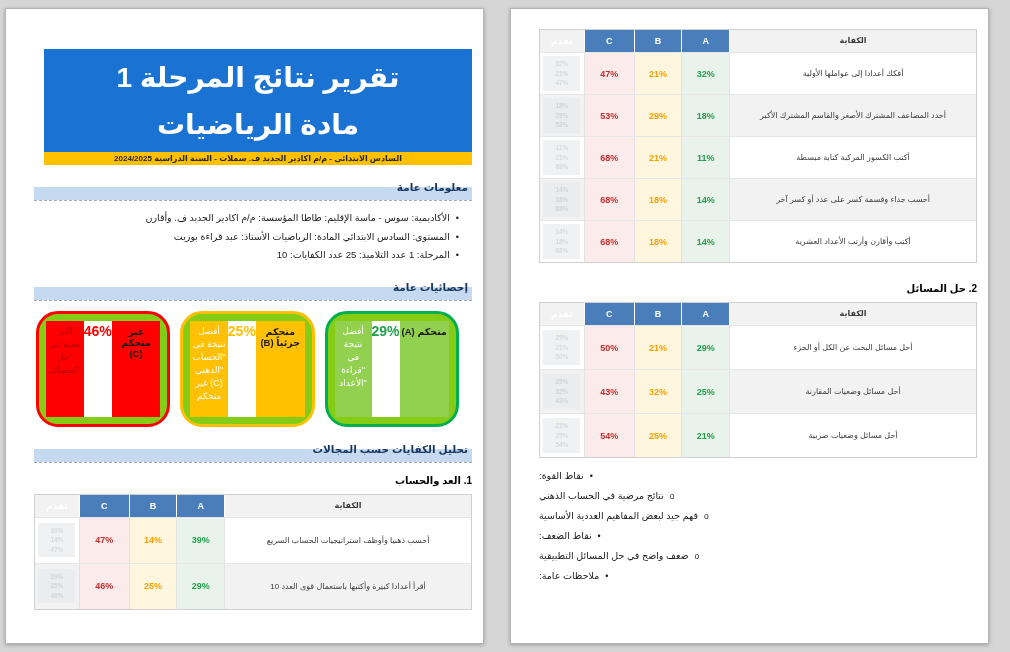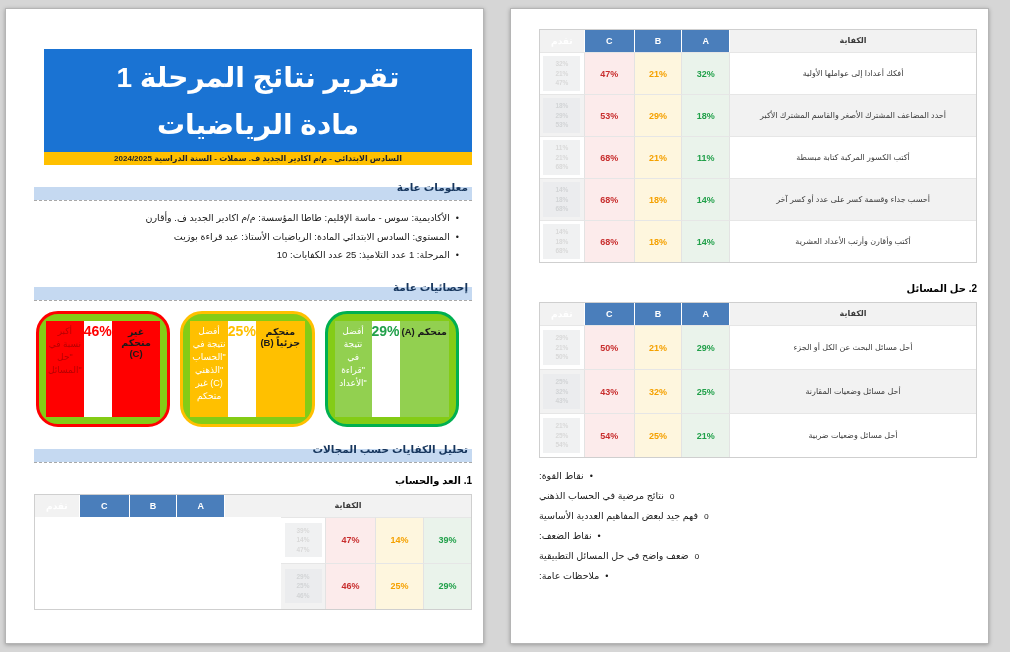--- a/index.html
+++ b/index.html
@@ -136,32 +136,34 @@
     <div class="sub-head">1. العد والحساب</div>
     <div class="tbl rows46">
         <div class="tr th">
           <div class="td comp">الكفاية</div>
           <div class="td a">A</div>
           <div class="td b">B</div>
           <div class="td c">C</div>
           <div class="td prog">تقدم</div>
         </div>
         <div class="tr row">
+          <div class="td comp">أحسب ذهنيا وأوظف استراتيجيات الحساب السريع</div>
           <div class="td a pct">39%</div>
           <div class="td b pct">14%</div>
           <div class="td c pct">47%</div>
           <div class="td prog">
             <div class="mini">
               <div class="mini-line">39%</div>
               <div class="mini-line">14%</div>
               <div class="mini-line">47%</div>
             </div>
           </div>
         </div>
         <div class="tr row">
+          <div class="td comp">أقرأ أعدادا كبيرة وأكتبها باستعمال قوى العدد 10</div>
           <div class="td a pct">29%</div>
           <div class="td b pct">25%</div>
           <div class="td c pct">46%</div>
           <div class="td prog">
             <div class="mini">
               <div class="mini-line">29%</div>
               <div class="mini-line">25%</div>
               <div class="mini-line">46%</div>
             </div>
           </div>

